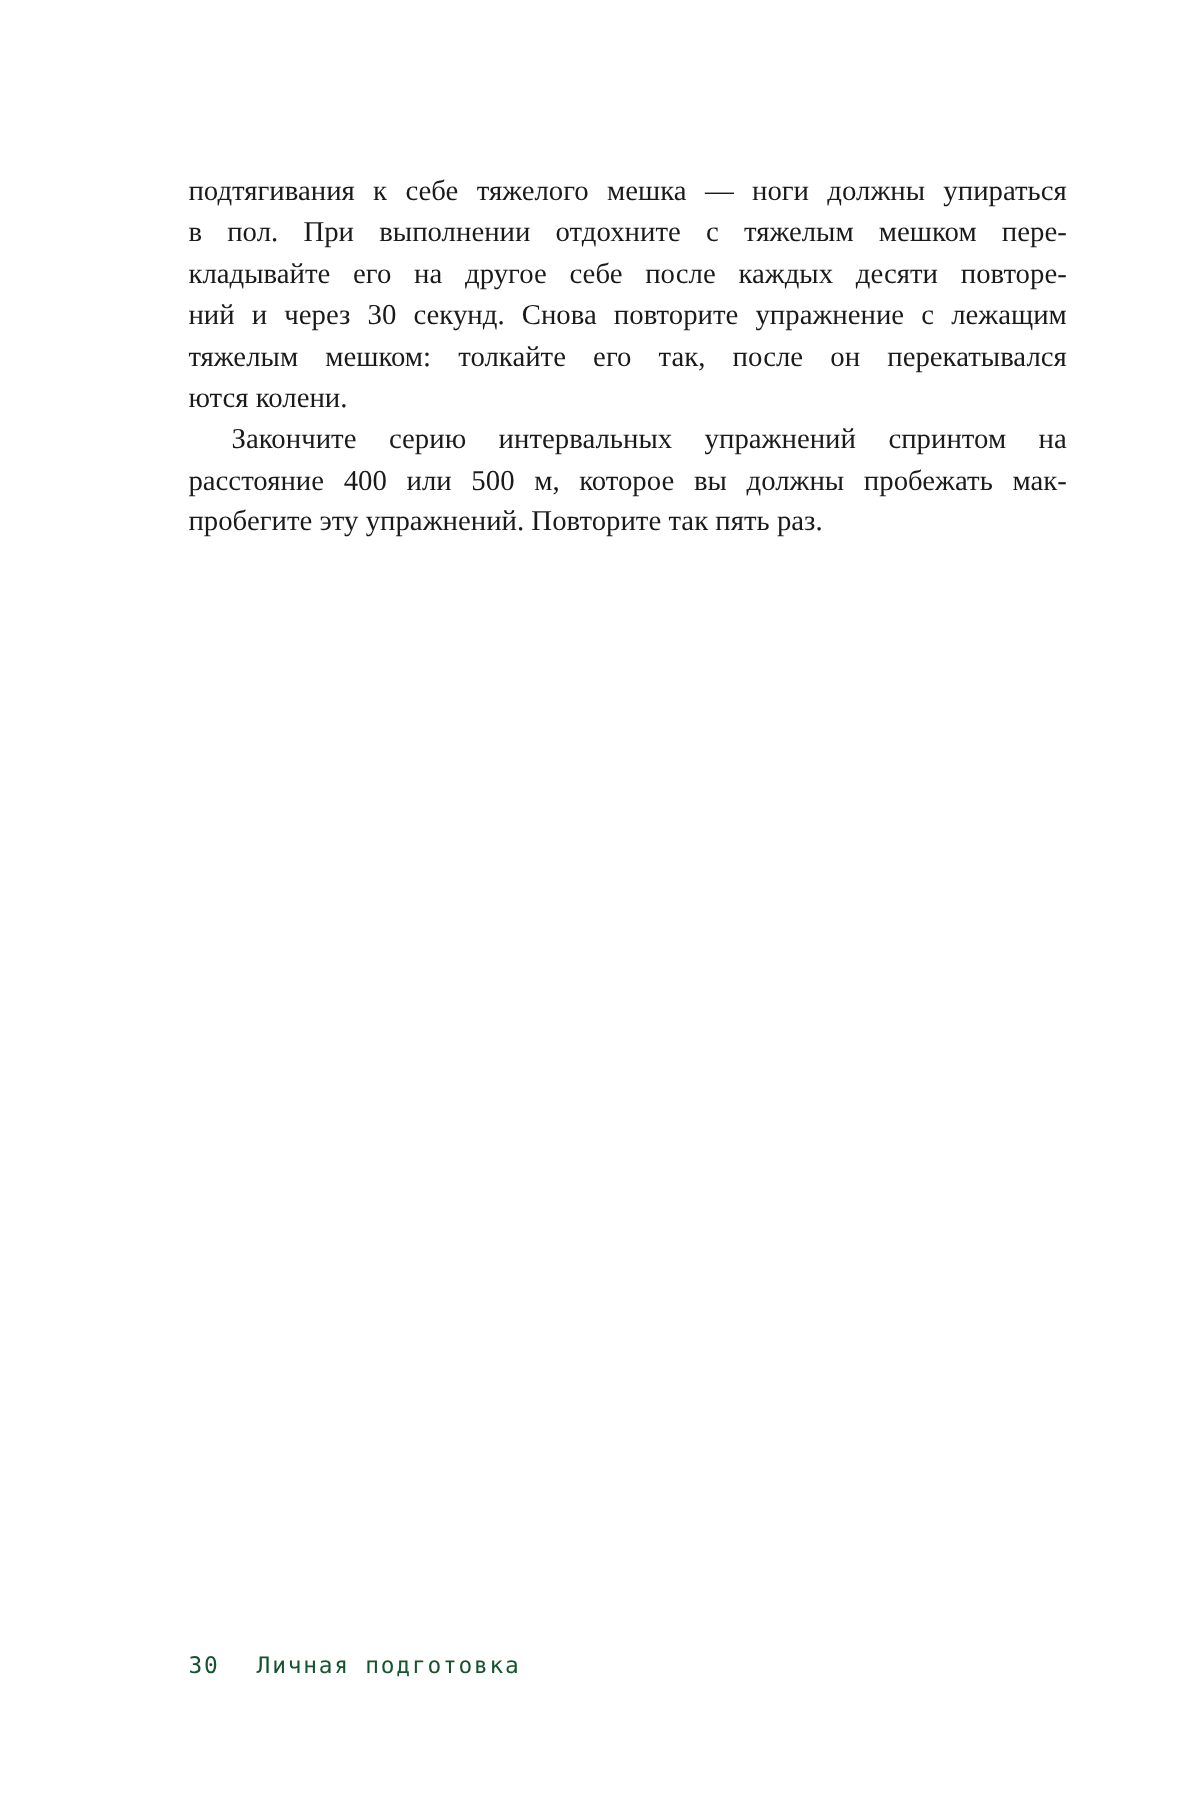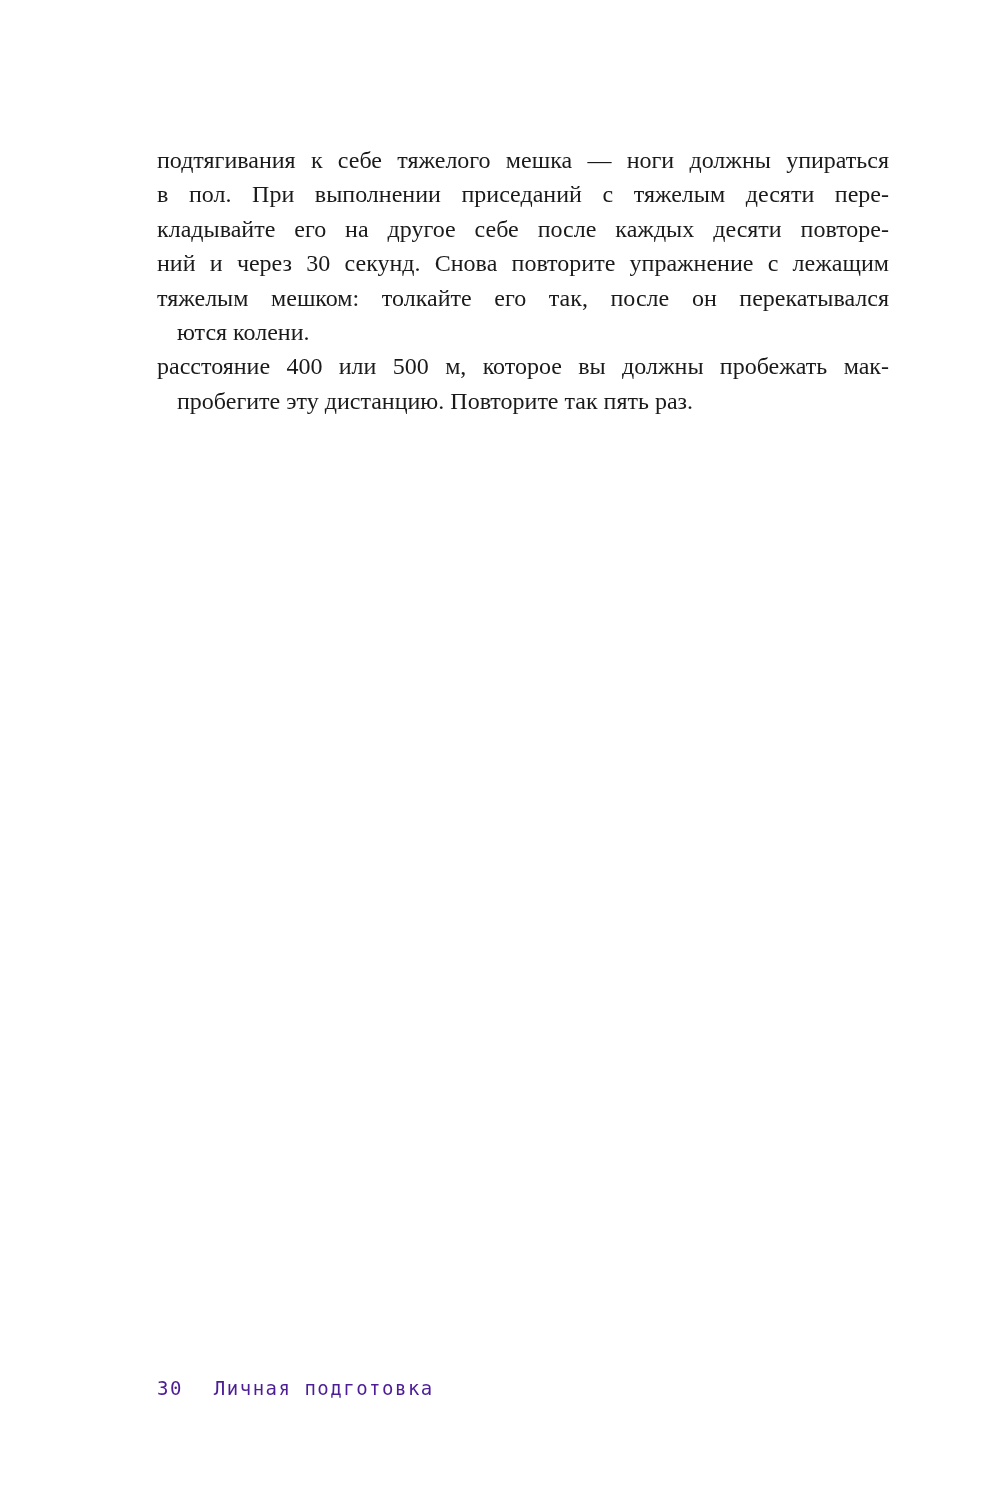--- a/index.html
+++ b/index.html
@@ -24,52 +24,52 @@
       line-height: 34.4px;
     }
     .line {
       display: block;
       white-space: nowrap;
       text-align-last: justify;
       text-align: justify;
     }
     .line.last {
       text-align-last: left;
-      margin-left: 20px;
     }
     .line.indent {
       padding-left: 36px;
     }
     .footer {
       position: absolute;
       left: 157px;
       top: 1377px;
       font-family: "DejaVu Sans Mono", "Liberation Mono", monospace;
       font-size: 19px;
       letter-spacing: 1.5px;
-      color: #4c1d95;
+      color: #14532d;
     }
     .footer .page-number {
       margin-right: 18px;
     }
   </style>
 </head>
 <body>
 
 <div class="page-text">
   <div class="paragraph">
     <span class="line">подтягивания к себе тяжелого мешка — ноги должны упираться</span>
-    <span class="line">в пол. При выполнении приседаний с тяжелым десяти пере-</span>
+    <span class="line">в пол. При выполнении отдохните с тяжелым мешком пере-</span>
     <span class="line">кладывайте его на другое себе после каждых десяти повторе-</span>
     <span class="line">ний и через 30 секунд. Снова повторите упражнение с лежащим</span>
     <span class="line">тяжелым мешком: толкайте его так, после он перекатывался</span>
     <span class="line last">ются колени.</span>
   </div>
   <div class="paragraph">
+    <span class="line indent">Закончите серию интервальных упражнений спринтом на</span>
     <span class="line">расстояние 400 или 500 м, которое вы должны пробежать мак-</span>
-    <span class="line last">пробегите эту дистанцию. Повторите так пять раз.</span>
+    <span class="line last">пробегите эту упражнений. Повторите так пять раз.</span>
   </div>
 </div>
 
 <div class="footer">
   <span class="page-number">30</span>
   <span class="section-title">Личная подготовка</span>
 </div>
 
 </body></html>

